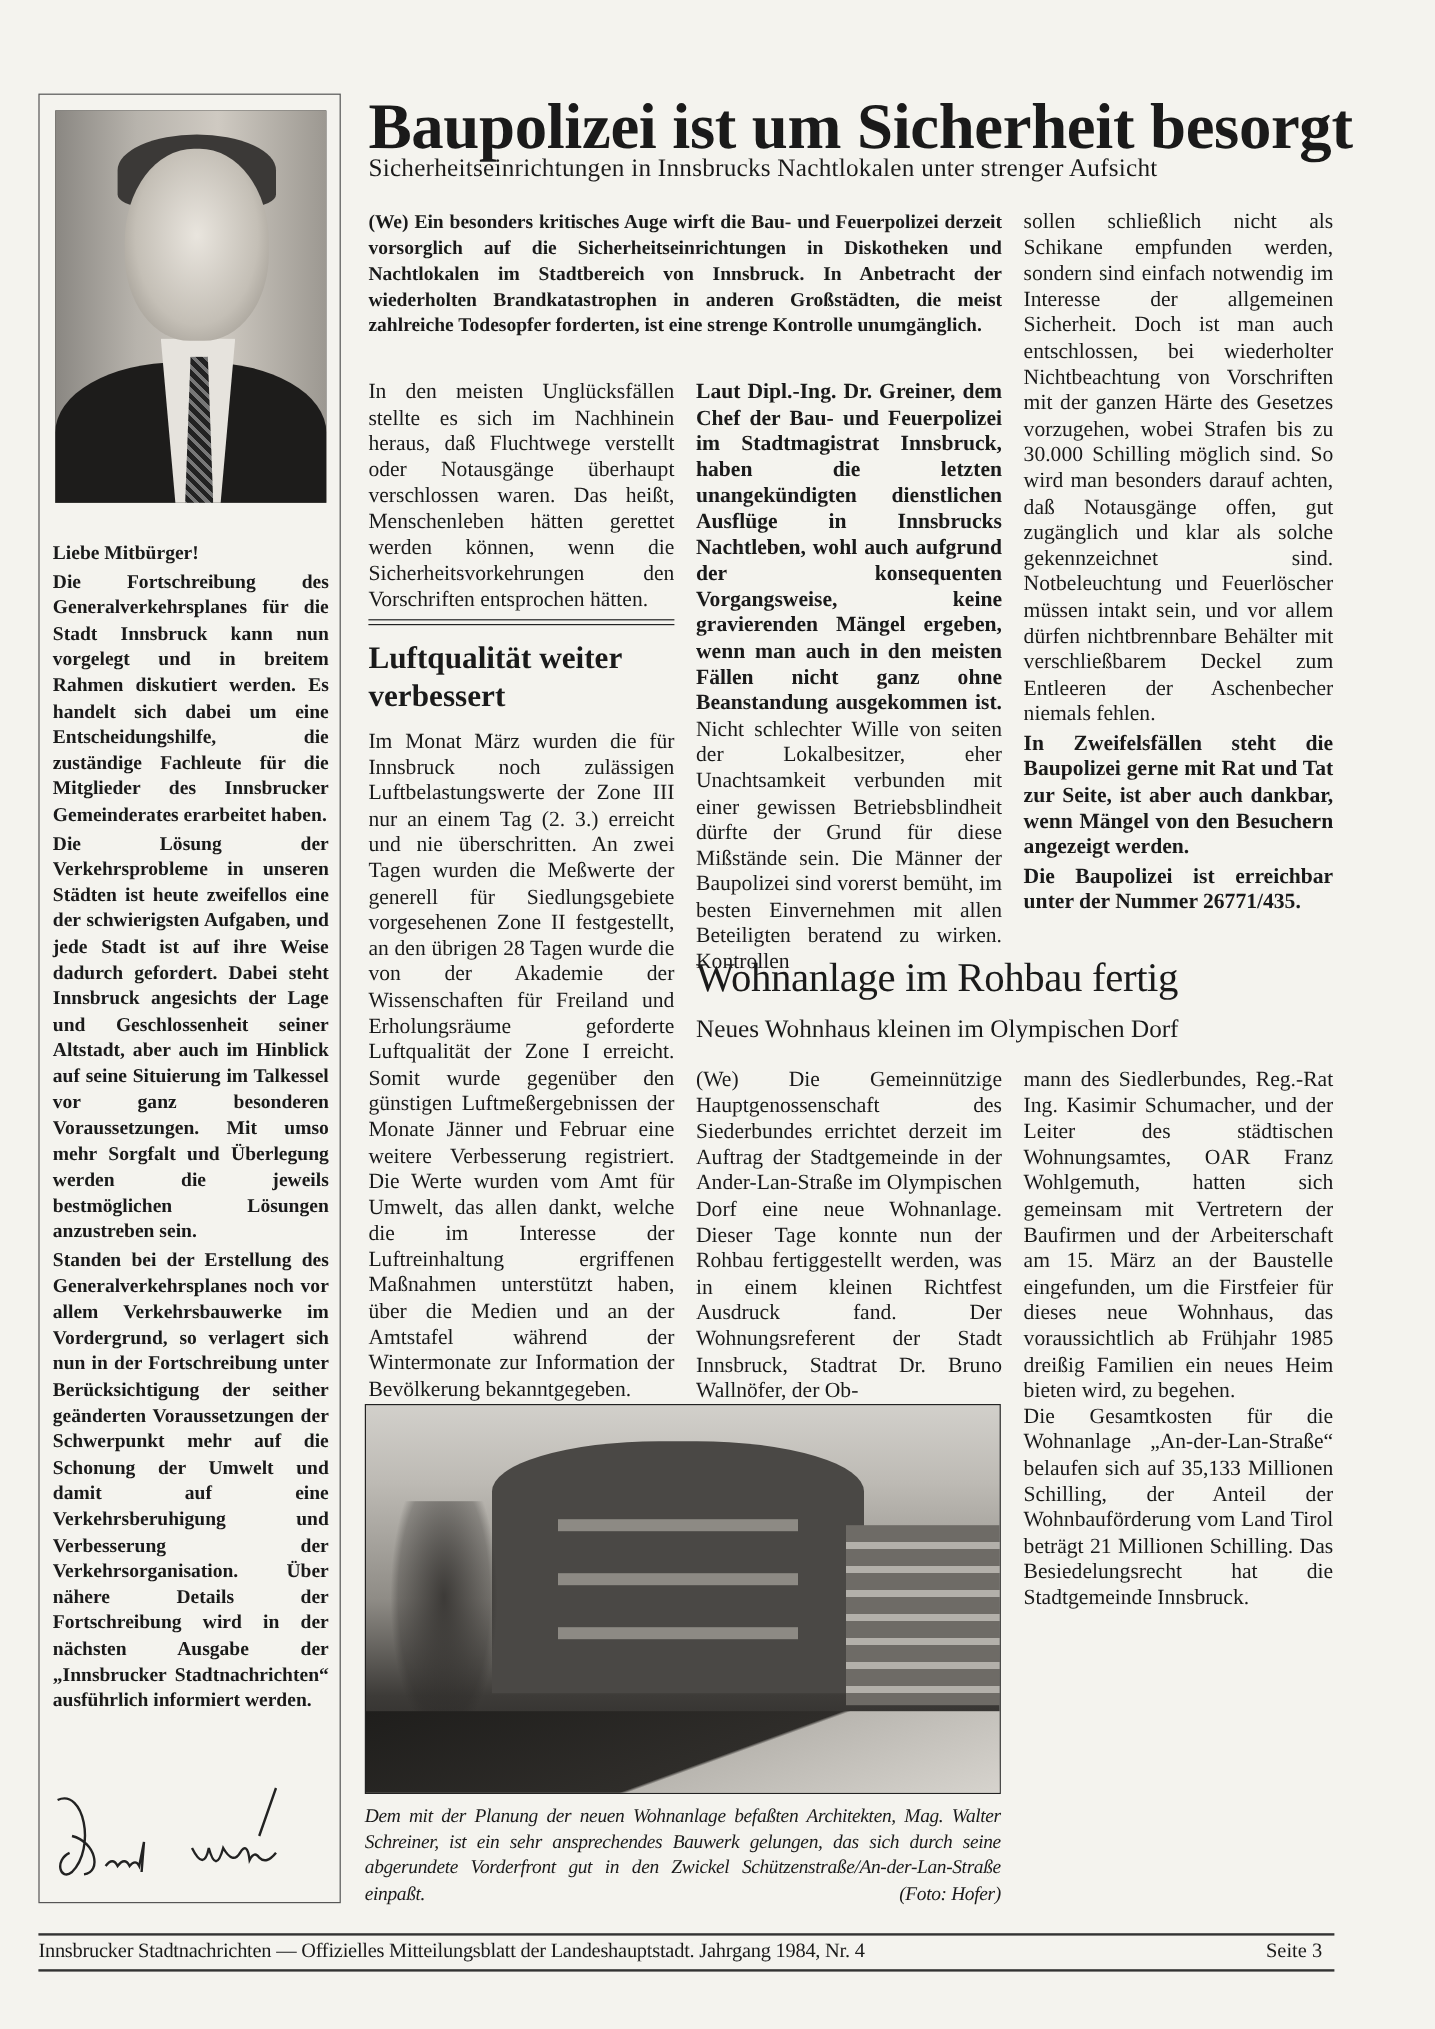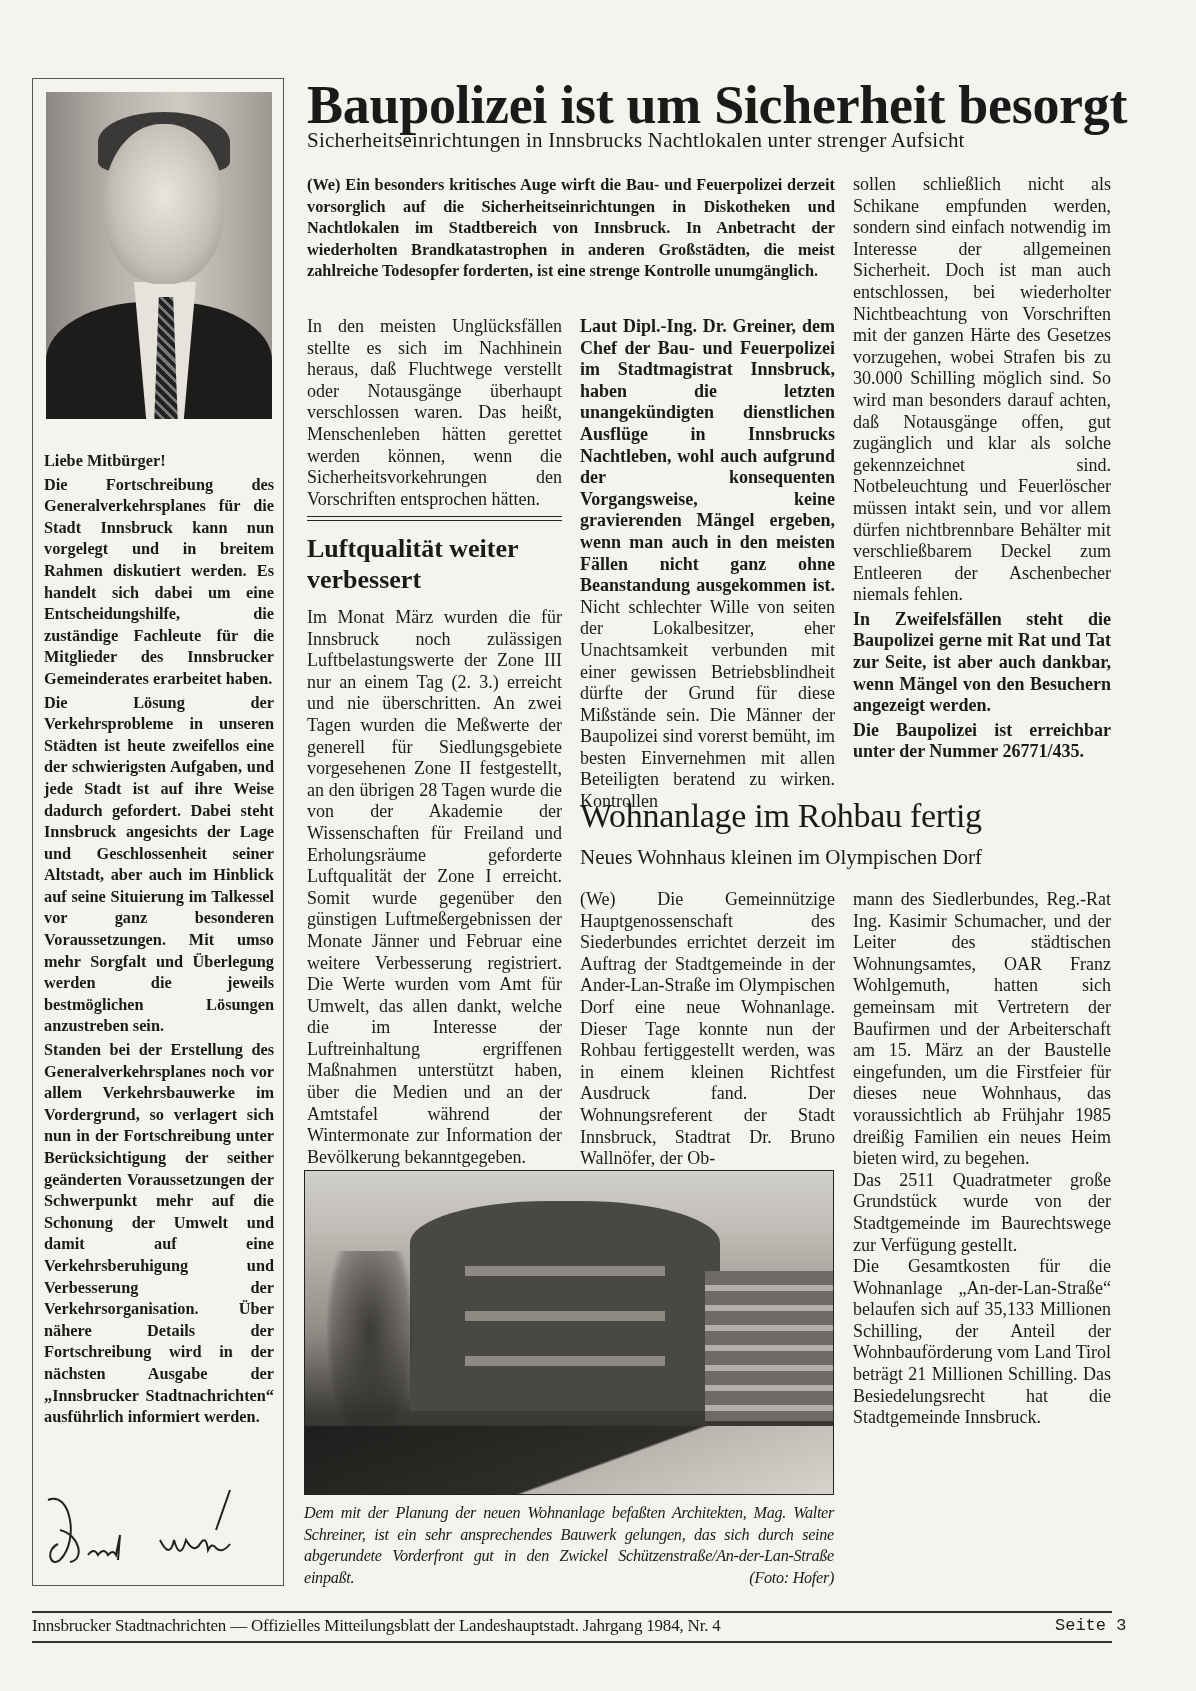--- a/index.html
+++ b/index.html
@@ -51,21 +51,21 @@
   .photo .bldg { position:absolute; left:105px; top:30px; width:310px; height:210px; background:#4a4845; border-radius: 45% 45% 0 0 / 20% 20% 0 0; }
   .photo .bldg2 { position:absolute; left:400px; top:100px; width:130px; height:150px; background: repeating-linear-gradient(180deg,#6e6b66 0 14px,#b3b0aa 14px 20px); }
   .photo .balc { position:absolute; left:160px; height:10px; width:200px; background:#8d8a84; }
   .photo .ground { position:absolute; left:0; top:255px; width:530px; height:70px; background: linear-gradient(160deg,#1f1e1c 0%, #2f2d2a 55%, #b9b6b0 56%, #d7d4ce 100%); }
   .photo .tree { position:absolute; left:20px; top:80px; width:90px; height:200px; background: radial-gradient(ellipse at 50% 40%, rgba(40,38,36,0.8) 0%, rgba(40,38,36,0.3) 60%, transparent 70%); }
   .caption { left: 304px; top: 1503px; width: 530px; font-size: 16.2px; line-height: 21.6px; font-style: italic; text-align: justify; letter-spacing: -0.3px; }
   .caption .credit { float: right; }
   .footer-rule-top { left: 32px; top: 1611px; width: 1080px; height: 1.5px; background: #333; }
   .footer-rule-bot { left: 32px; top: 1641px; width: 1080px; height: 1.5px; background: #333; }
   .footer-left { left: 32px; top: 1616px; font-size: 17px; white-space: nowrap; letter-spacing: -0.2px; }
-  .footer-right { left: 1055px; top: 1616px; font-size: 17px; white-space: nowrap; font-family: Liberation Mono, monospace; }
+  .footer-right { left: 1055px; top: 1616px; font-size: 17px; white-space: nowrap; }
 </style>
 </head>
 <body>
 
 <div class="abs sidebar-box"></div>
 <div class="abs portrait">
   <div class="bg"></div>
     <div class="suit"></div>
     <div class="shirt"></div>
     <div class="tie"></div>
@@ -103,21 +103,20 @@
     <p>Im Monat März wurden die für Innsbruck noch zulässigen Luftbelastungswerte der Zone III nur an einem Tag (2. 3.) erreicht und nie überschritten. An zwei Tagen wurden die Meßwerte der generell für Siedlungsgebiete vorgesehenen Zone II festgestellt, an den übrigen 28 Tagen wurde die von der Akademie der Wissenschaften für Freiland und Erholungsräume geforderte Luftqualität der Zone I erreicht. Somit wurde gegenüber den günstigen Luftmeßergebnissen der Monate Jänner und Februar eine weitere Verbesserung registriert. Die Werte wurden vom Amt für Umwelt, das allen dankt, welche die im Interesse der Luftreinhaltung ergriffenen Maßnahmen unterstützt haben, über die Medien und an der Amtstafel während der Wintermonate zur Information der Bevölkerung bekanntgegeben.</p>
   </div>
 
 <div class="abs headline2">Wohnanlage im Rohbau fertig</div>
 <div class="abs subhead2">Neues Wohnhaus kleinen im Olympischen Dorf</div>
 <div class="abs col col2b">
     <p>(We) Die Gemeinnützige Hauptgenossenschaft des Siederbundes errichtet derzeit im Auftrag der Stadtgemeinde in der Ander-Lan-Straße im Olympischen Dorf eine neue Wohnanlage. Dieser Tage konnte nun der Rohbau fertiggestellt werden, was in einem kleinen Richtfest Ausdruck fand. Der Wohnungsreferent der Stadt Innsbruck, Stadtrat Dr. Bruno Wallnöfer, der Ob-</p>
   </div>
 <div class="abs col col3b">
   <p>mann des Siedlerbundes, Reg.-Rat Ing. Kasimir Schumacher, und der Leiter des städtischen Wohnungsamtes, OAR Franz Wohlgemuth, hatten sich gemeinsam mit Vertretern der Baufirmen und der Arbeiterschaft am 15. März an der Baustelle eingefunden, um die Firstfeier für dieses neue Wohnhaus, das voraussichtlich ab Frühjahr 1985 dreißig Familien ein neues Heim bieten wird, zu begehen.</p>
-  <p>Das 2511 Quadratmeter große Grundstück wurde von der Stadtgemeinde im Baurechtswege zur Verfügung gestellt.</p>
   <p>Die Gesamtkosten für die Wohnanlage „An-der-Lan-Straße“ belaufen sich auf 35,133 Millionen Schilling, der Anteil der Wohnbauförderung vom Land Tirol beträgt 21 Millionen Schilling. Das Besiedelungsrecht hat die Stadtgemeinde Innsbruck.</p>
 </div>
 
 <div class="abs photo">
   <div class="bldg"></div>
   <div class="balc" style="top:95px"></div>
   <div class="balc" style="top:140px"></div>
   <div class="balc" style="top:185px"></div>
   <div class="bldg2"></div>
   <div class="tree"></div>

